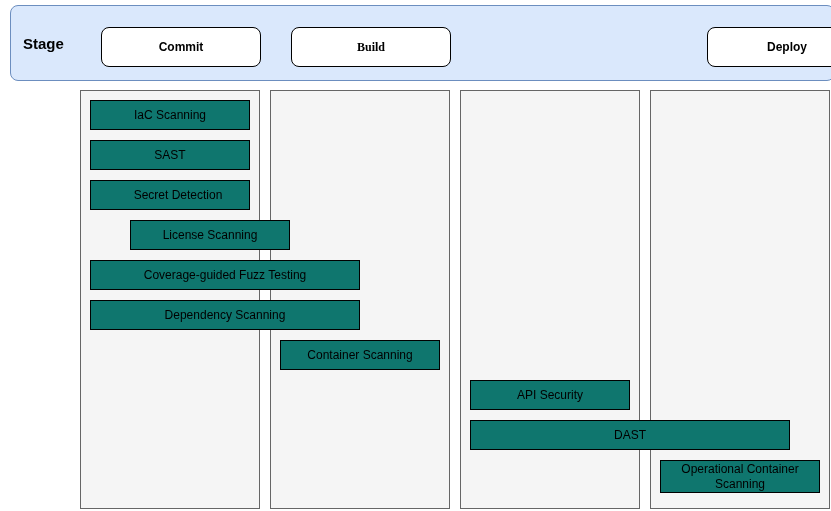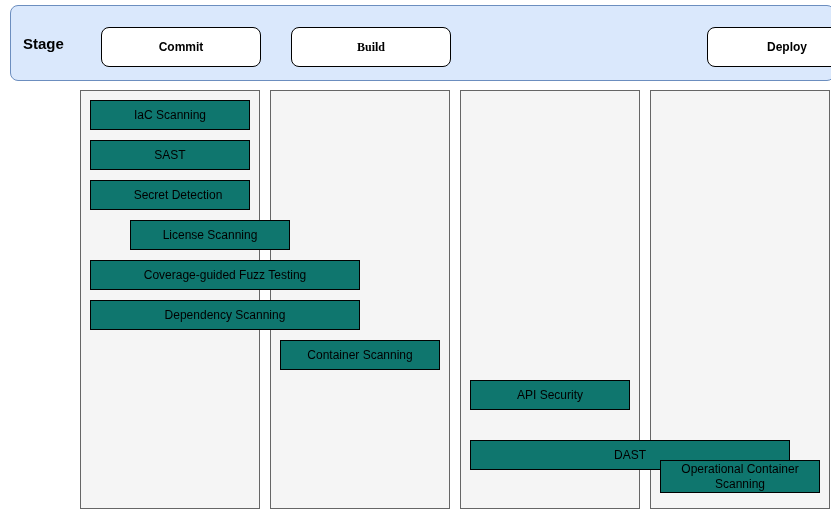--- a/index.html
+++ b/index.html
@@ -81,21 +81,21 @@
     padding: 0 4px;
   }
   .box-iac        { left: 90px;  top: 100px; width: 160px; }
   .box-sast       { left: 90px;  top: 140px; width: 160px; }
   .box-secret     { left: 90px;  top: 180px; width: 160px; padding-left: 20px; }
   .box-license    { left: 90px;  top: 220px; width: 160px; margin-left: 40px; }
   .box-fuzz       { left: 90px;  top: 260px; width: 270px; }
   .box-dependency { left: 90px;  top: 300px; width: 270px; }
   .box-container  { left: 280px; top: 340px; width: 160px; }
   .box-api        { left: 470px; top: 380px; width: 160px; }
-  .box-dast       { left: 470px; top: 420px; width: 320px; margin-top: 20px; }
+  .box-dast       { left: 470px; top: 420px; width: 320px; }
   .box-ocs        { left: 660px; top: 460px; width: 160px; height: 33px; }
 </style>
 </head>
 <body>
 
 <div class="canvas">
 
   <div class="stage-bar">
     <span class="stage-row-label">Stage</span>
     <div class="stage-btn btn-commit">Commit</div>

